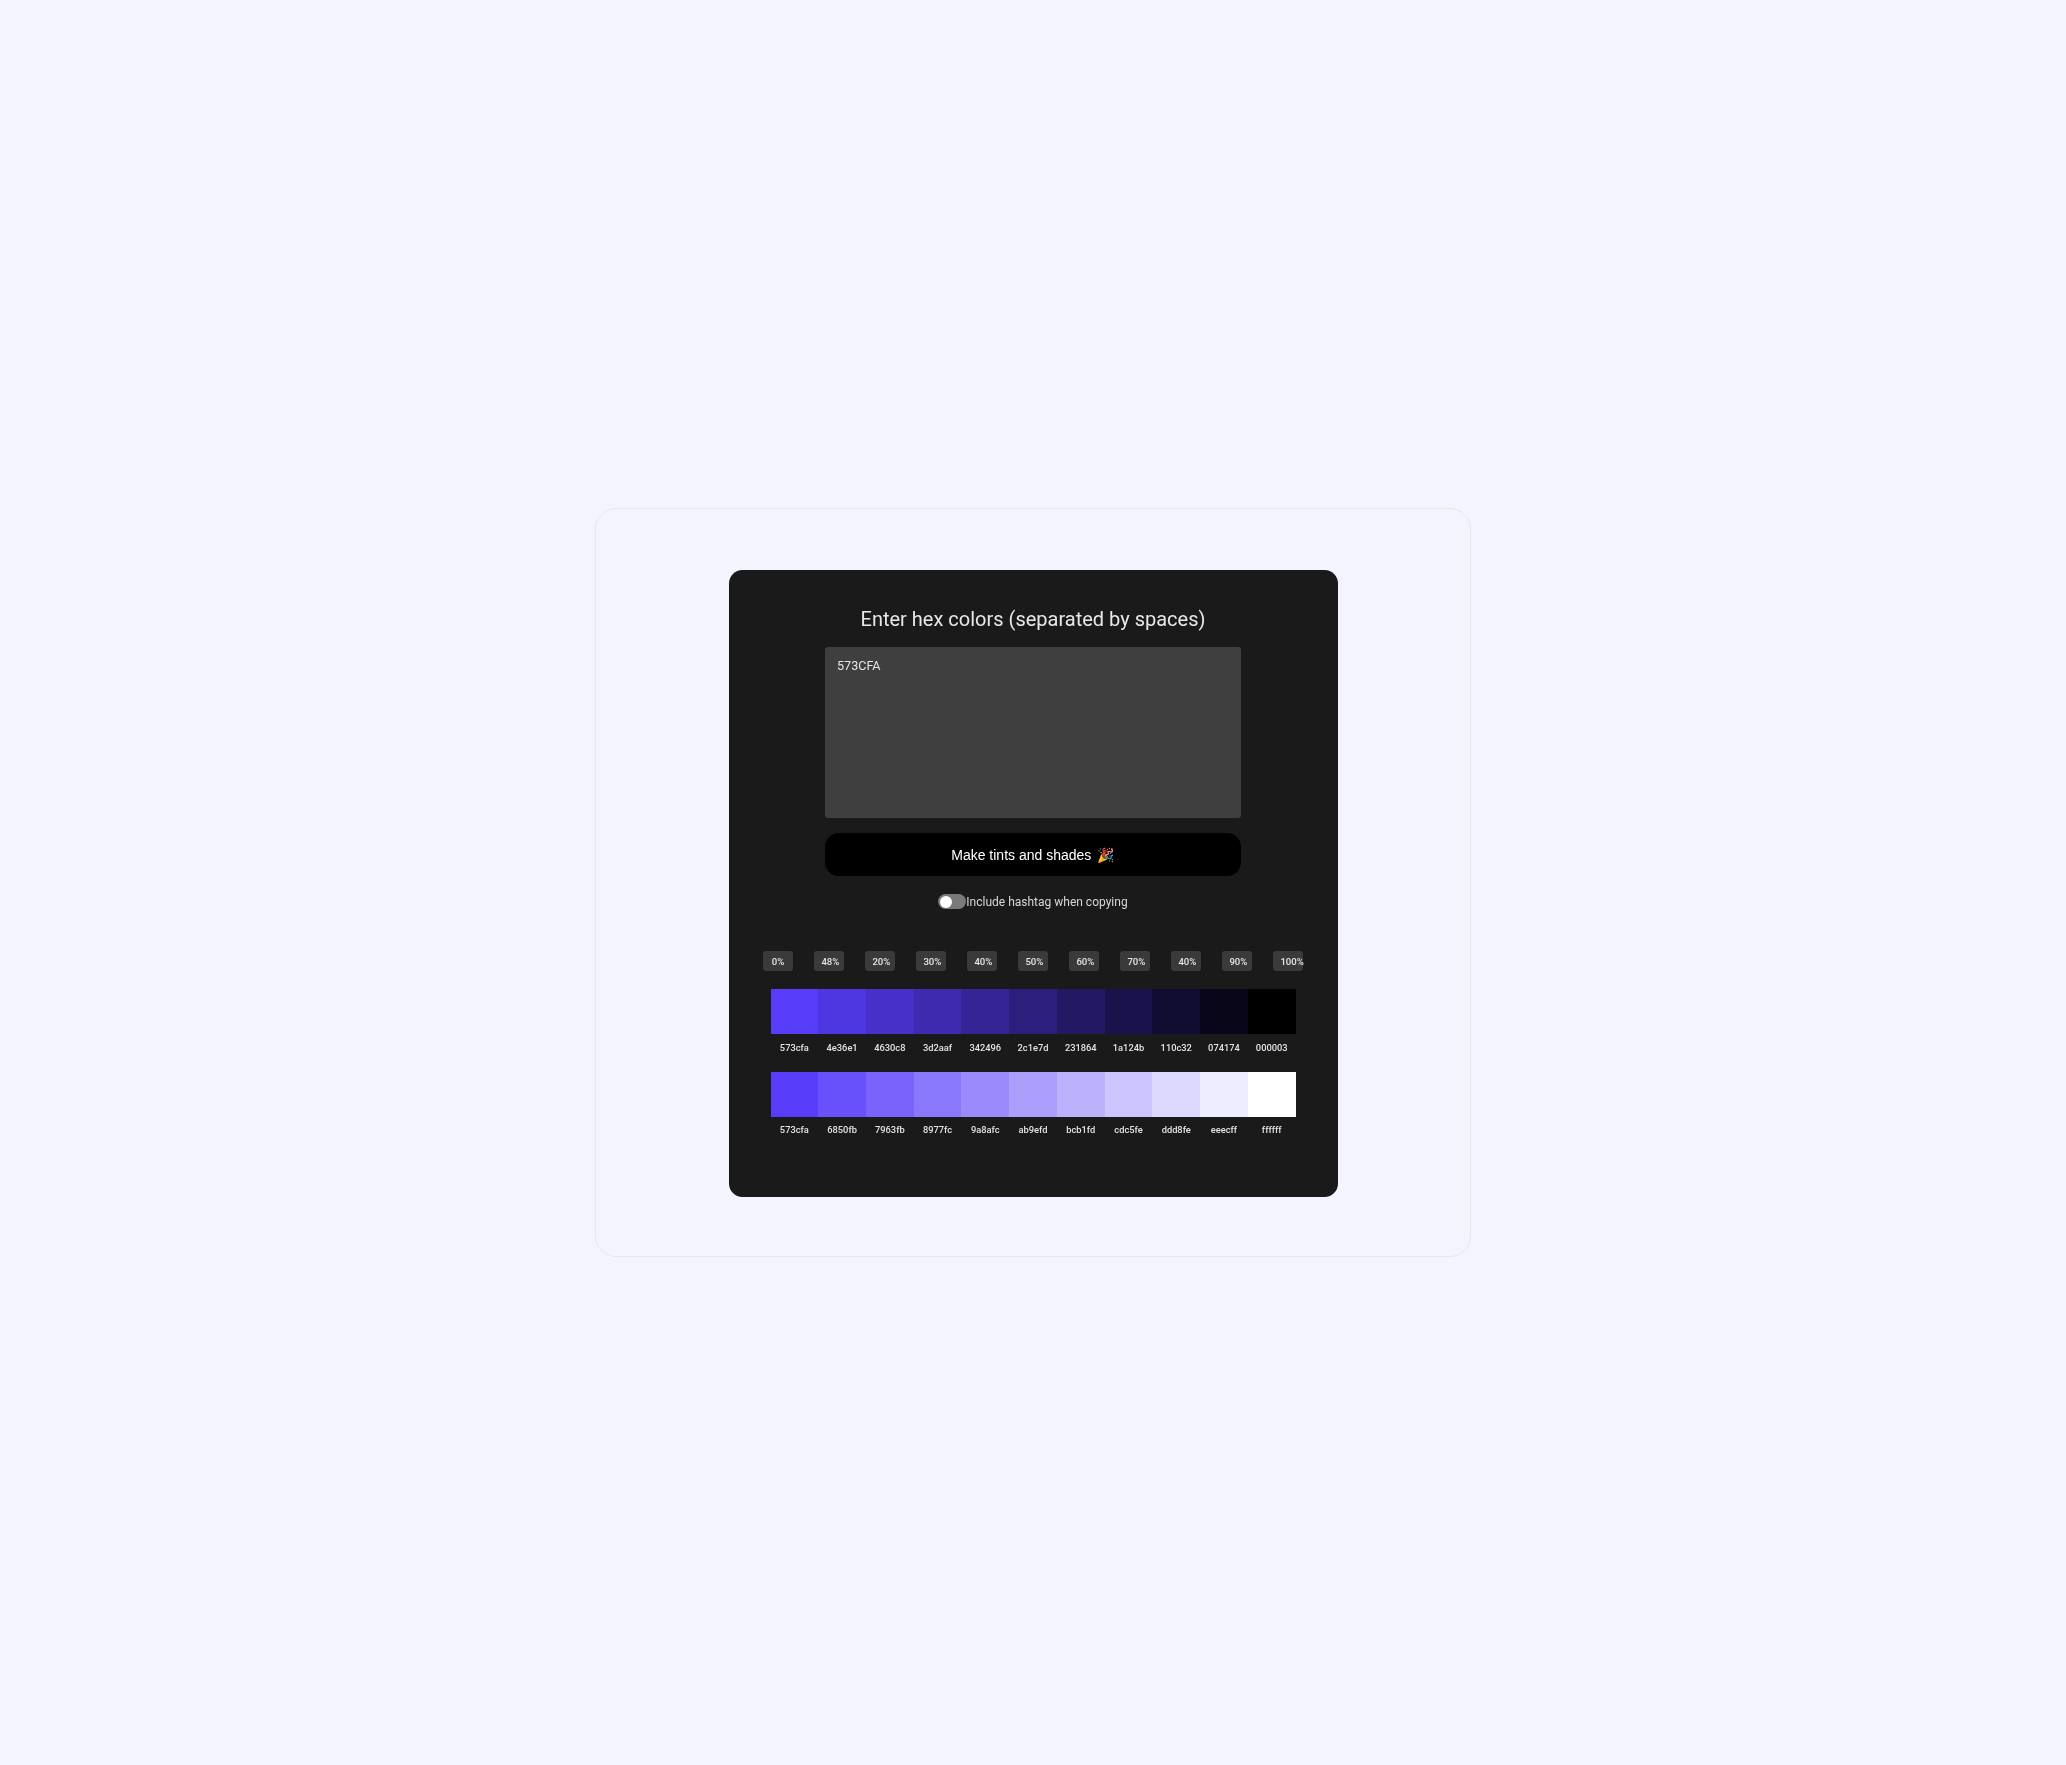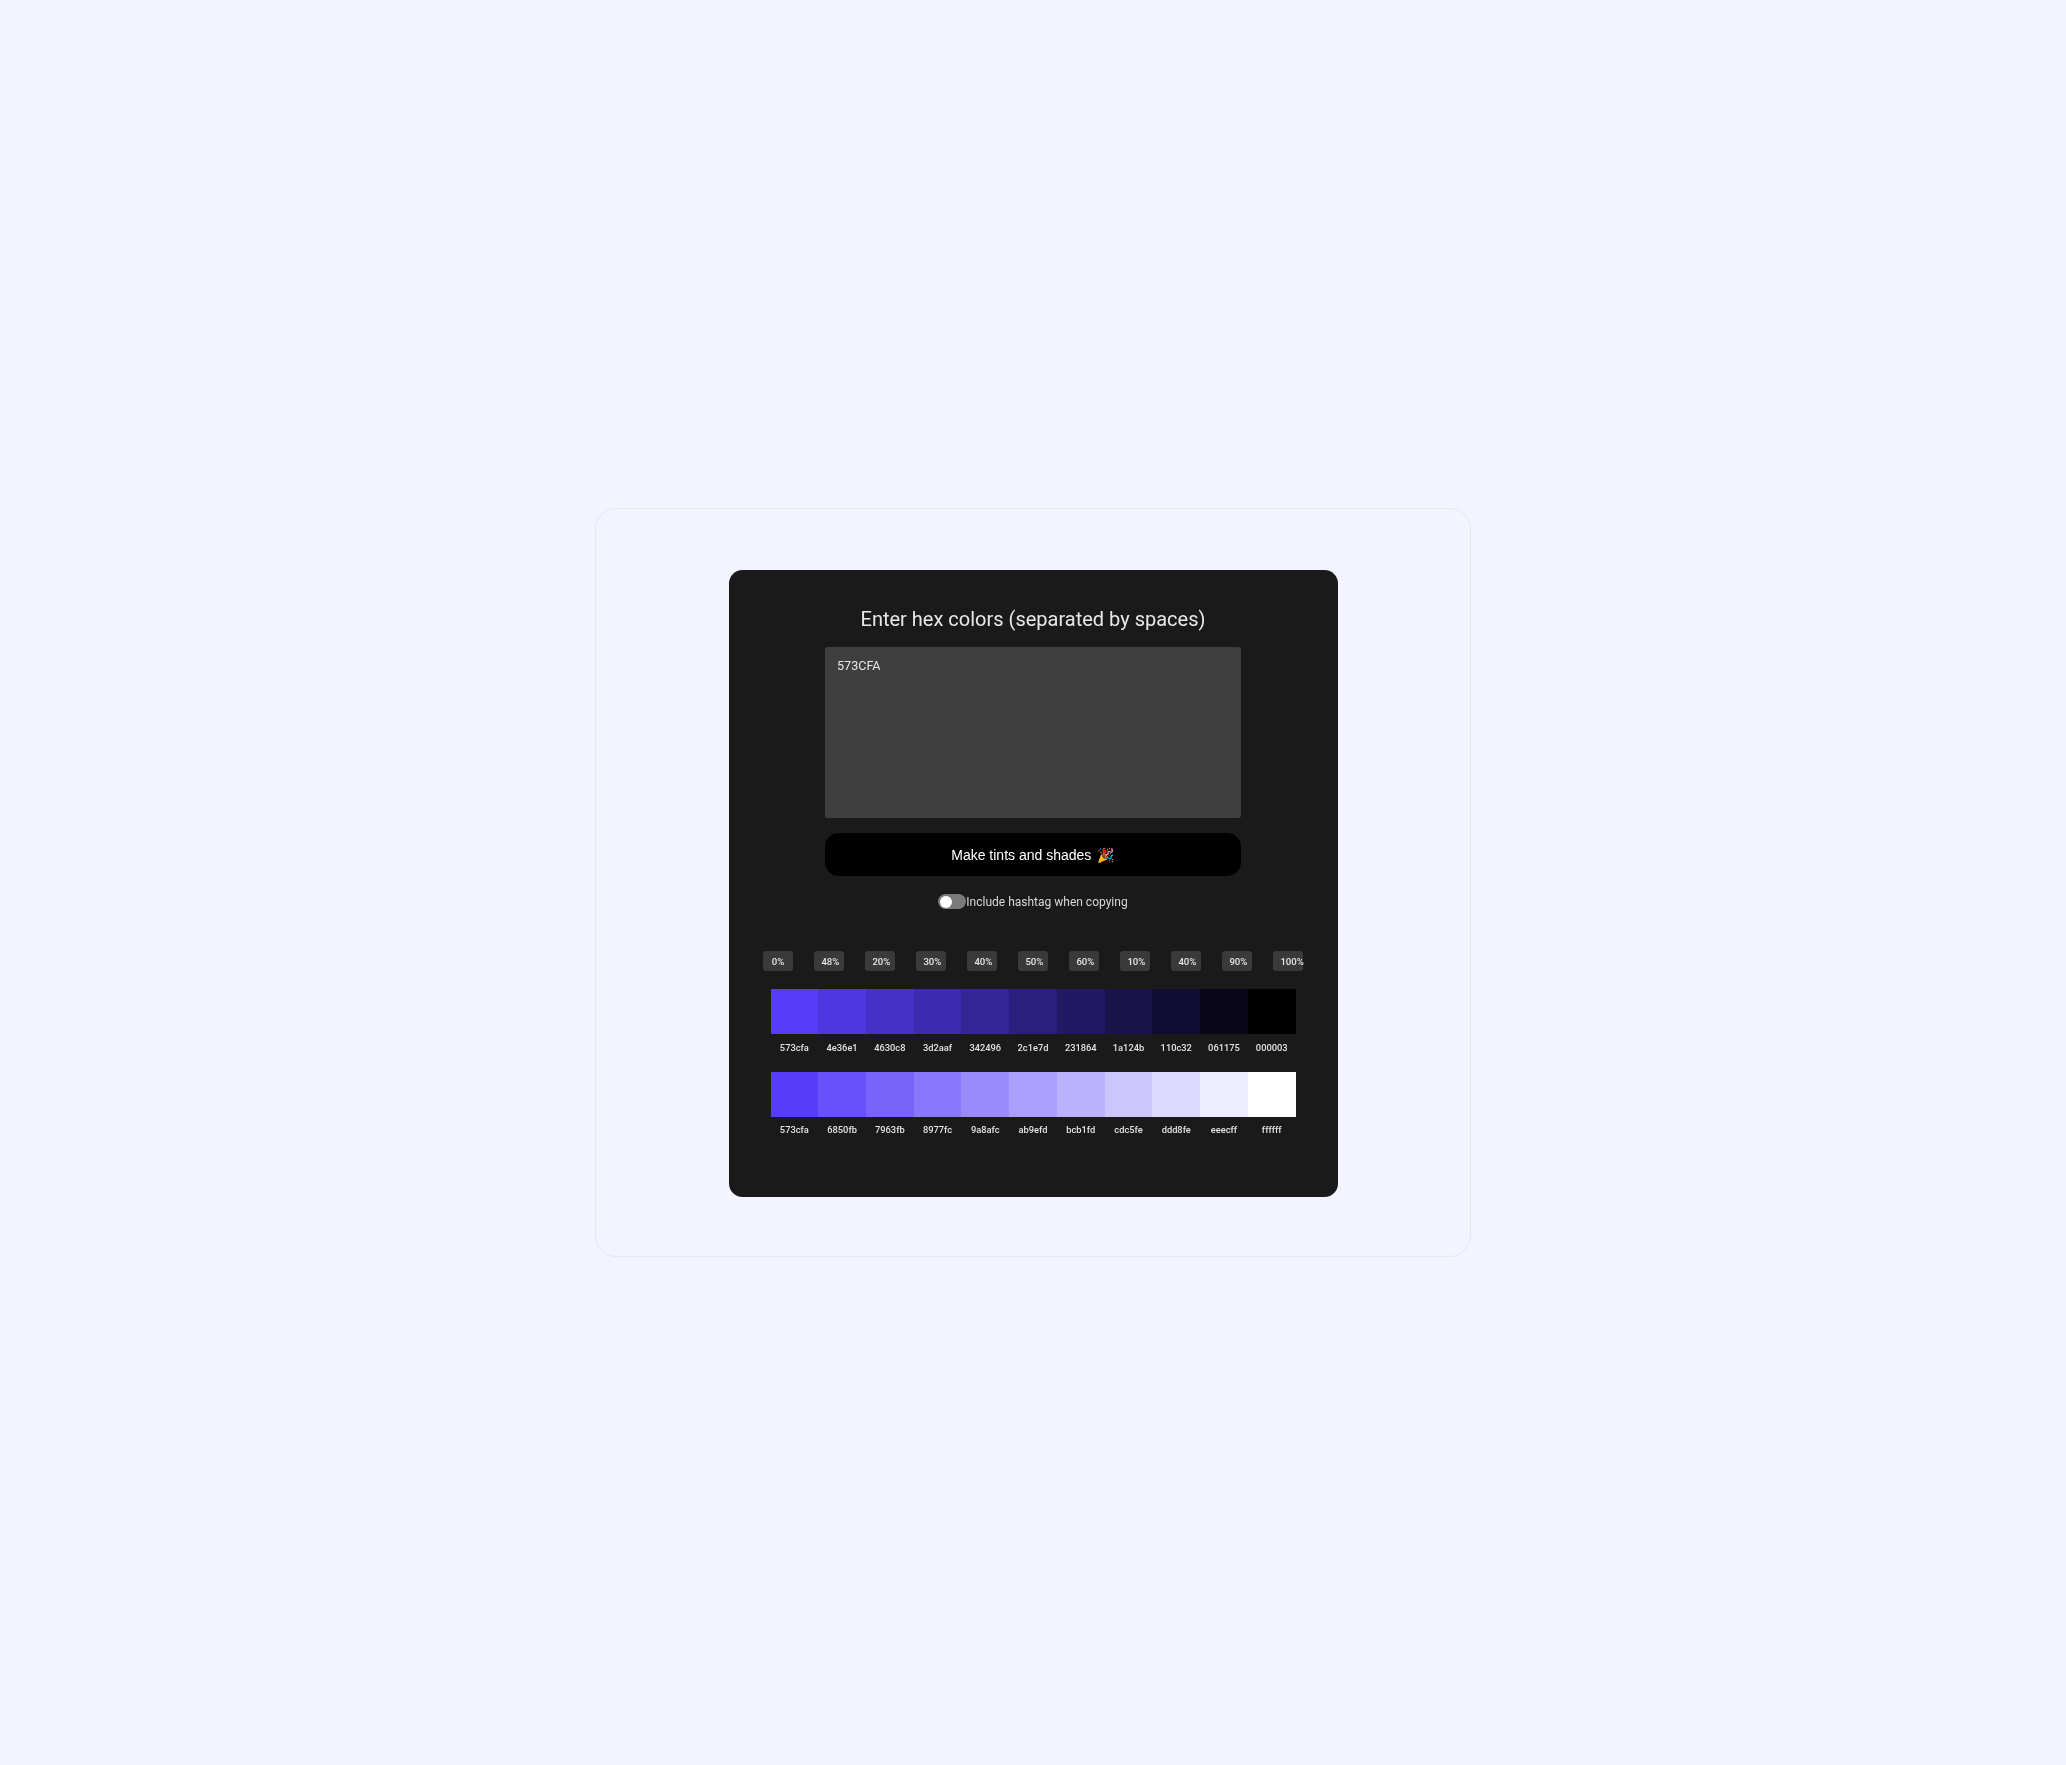--- a/index.html
+++ b/index.html
@@ -168,21 +168,21 @@
     </div>
 
     <div class="percent-row">
       <span class="percent-pill">0%</span>
       <span class="percent-pill">48%</span>
       <span class="percent-pill">20%</span>
       <span class="percent-pill">30%</span>
       <span class="percent-pill">40%</span>
       <span class="percent-pill">50%</span>
       <span class="percent-pill">60%</span>
-      <span class="percent-pill">10%</span>
+      <span class="percent-pill">70%</span>
       <span class="percent-pill">40%</span>
       <span class="percent-pill">90%</span>
       <span class="percent-pill">100%</span>
     </div>
 
     <div class="swatch-section">
       <div class="swatch-strip">
         <div class="swatch" style="background:#573cfa"></div>
         <div class="swatch" style="background:#4e36e1"></div>
         <div class="swatch" style="background:#4630c8"></div>
@@ -198,21 +198,21 @@
       <div class="hex-row">
         <span class="hex-label">573cfa</span>
         <span class="hex-label">4e36e1</span>
         <span class="hex-label">4630c8</span>
         <span class="hex-label">3d2aaf</span>
         <span class="hex-label">342496</span>
         <span class="hex-label">2c1e7d</span>
         <span class="hex-label">231864</span>
         <span class="hex-label">1a124b</span>
         <span class="hex-label">110c32</span>
-        <span class="hex-label">061175</span>
+        <span class="hex-label">074174</span>
         <span class="hex-label">000003</span>
       </div>
     </div>
 
     <div class="swatch-section">
       <div class="swatch-strip">
         <div class="swatch" style="background:#573cfa"></div>
         <div class="swatch" style="background:#6850fb"></div>
         <div class="swatch" style="background:#7963fb"></div>
         <div class="swatch" style="background:#8977fc"></div>

